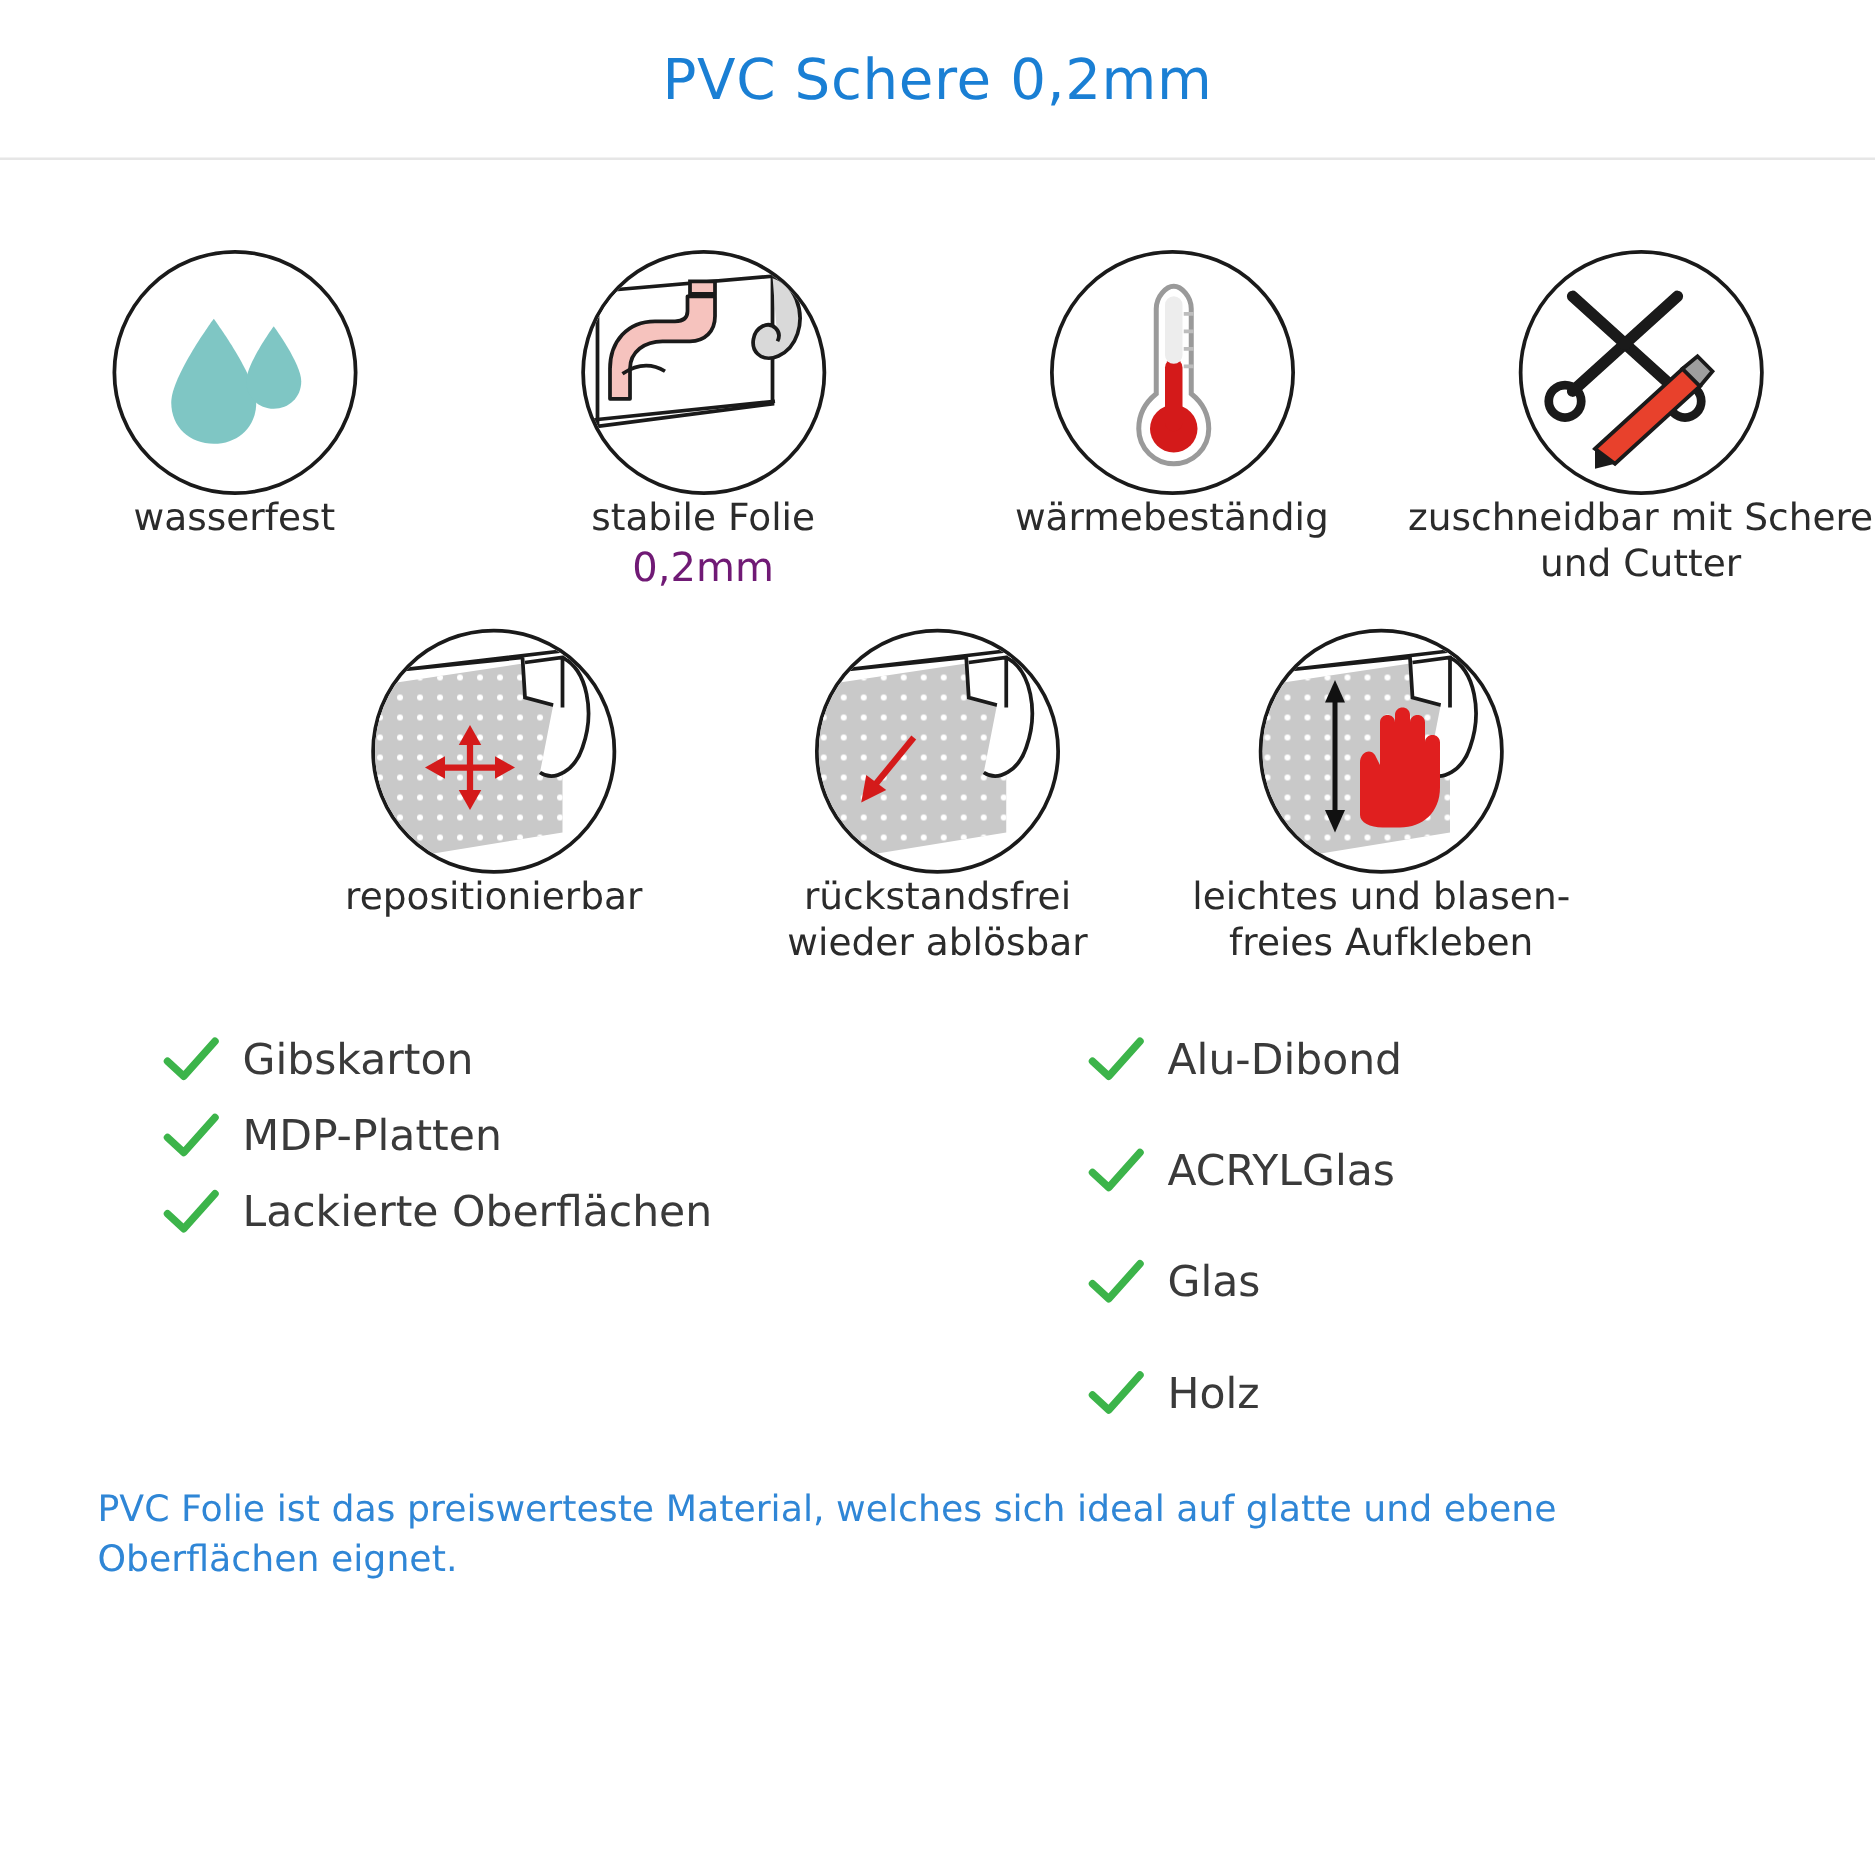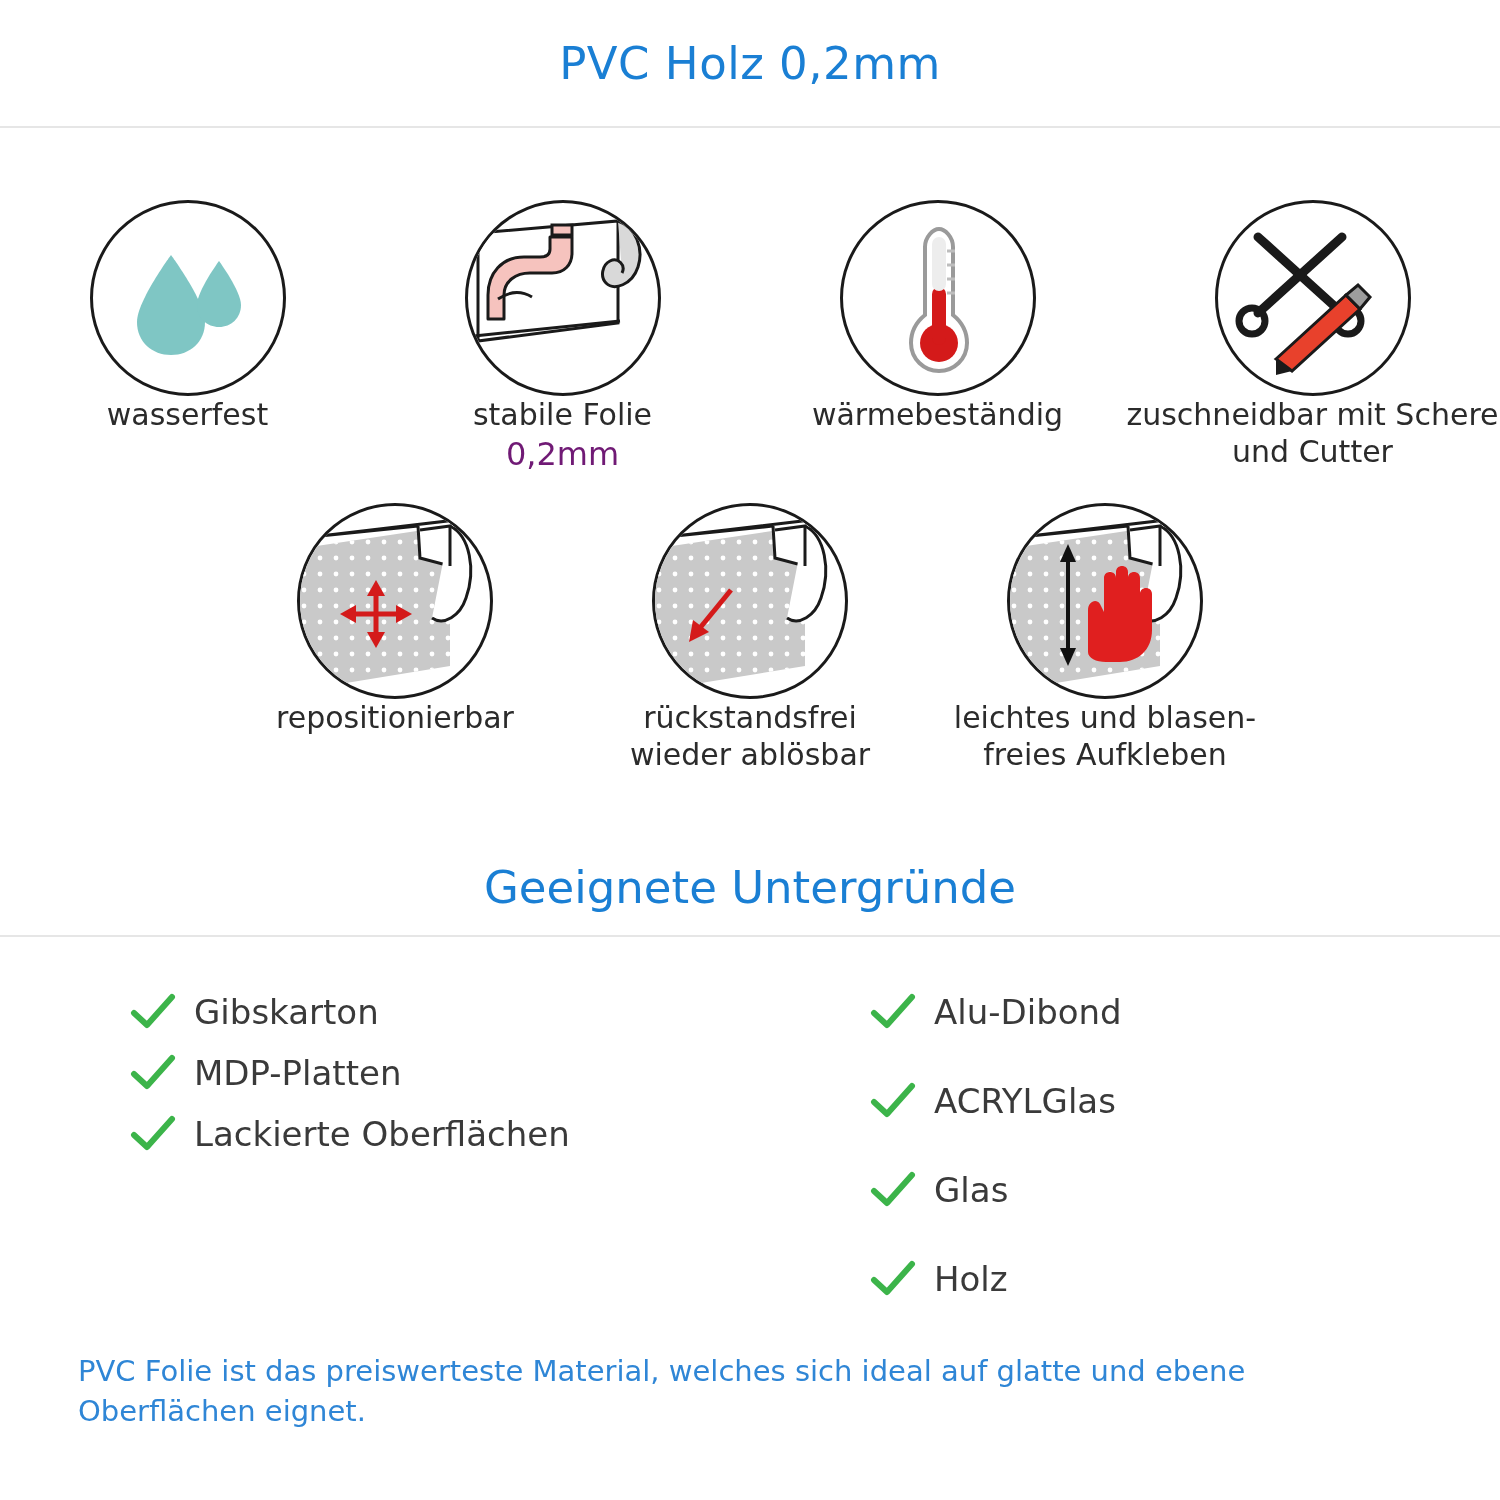--- a/index.html
+++ b/index.html
@@ -140,21 +140,21 @@
     line-height: 1.38;
     padding: 0 78px;
   }
 </style>
 </head>
 <body>
 
 <div class="page">
 
   <div class="title-bar">
-    <div class="title">PVC Holz 0,2mm</div>
+    <div class="title">PVC Schere 0,2mm</div>
   </div>
 
   <div class="features-top">
 
     <div class="feature">
       <div class="circle">
         <svg width="190" height="190" viewBox="0 0 190 190">
           <path d="M78 52 C78 52, 44 98, 44 119 C44 139, 59 152, 78 152 C97 152, 112 139, 112 119 C112 98, 78 52, 78 52 Z" fill="#7fc6c4"></path>
           <path d="M126 58 C126 58, 104 88, 104 102 C104 115, 114 124, 126 124 C138 124, 148 115, 148 102 C148 88, 126 58, 126 58 Z" fill="#7fc6c4"></path>
         </svg>
@@ -300,23 +300,20 @@
           <path d="M78 146 L78 104 C78 96, 86 92, 90 98 L94 106 L94 72 C94 64, 106 64, 106 72 L106 100 L106 66 C106 58, 118 58, 118 66 L118 100 L118 72 C118 64, 130 64, 130 72 L130 104 L130 88 C130 80, 142 80, 142 88 L142 124 C142 144, 128 156, 110 156 L96 156 C86 156, 78 152, 78 146 Z" fill="#e01f1f"></path>
         </svg>
       </div>
       <div class="caption">
         leichtes und blasen-<br>freies Aufkleben
       </div>
     </div>
 
   </div>
 
-  <div class="subtitle-bar">
-    <div class="subtitle">Geeignete Untergründe</div>
-  </div>
 
   <div class="surfaces">
     <div class="surf-col left">
 
 
 
       <div class="surf-item">
         <svg class="check" viewBox="0 0 46 42">
           <path d="M4 22 L17 34 L42 6" fill="none" stroke="#3cb44a" stroke-width="6" stroke-linecap="round" stroke-linejoin="round"></path>
         </svg>

